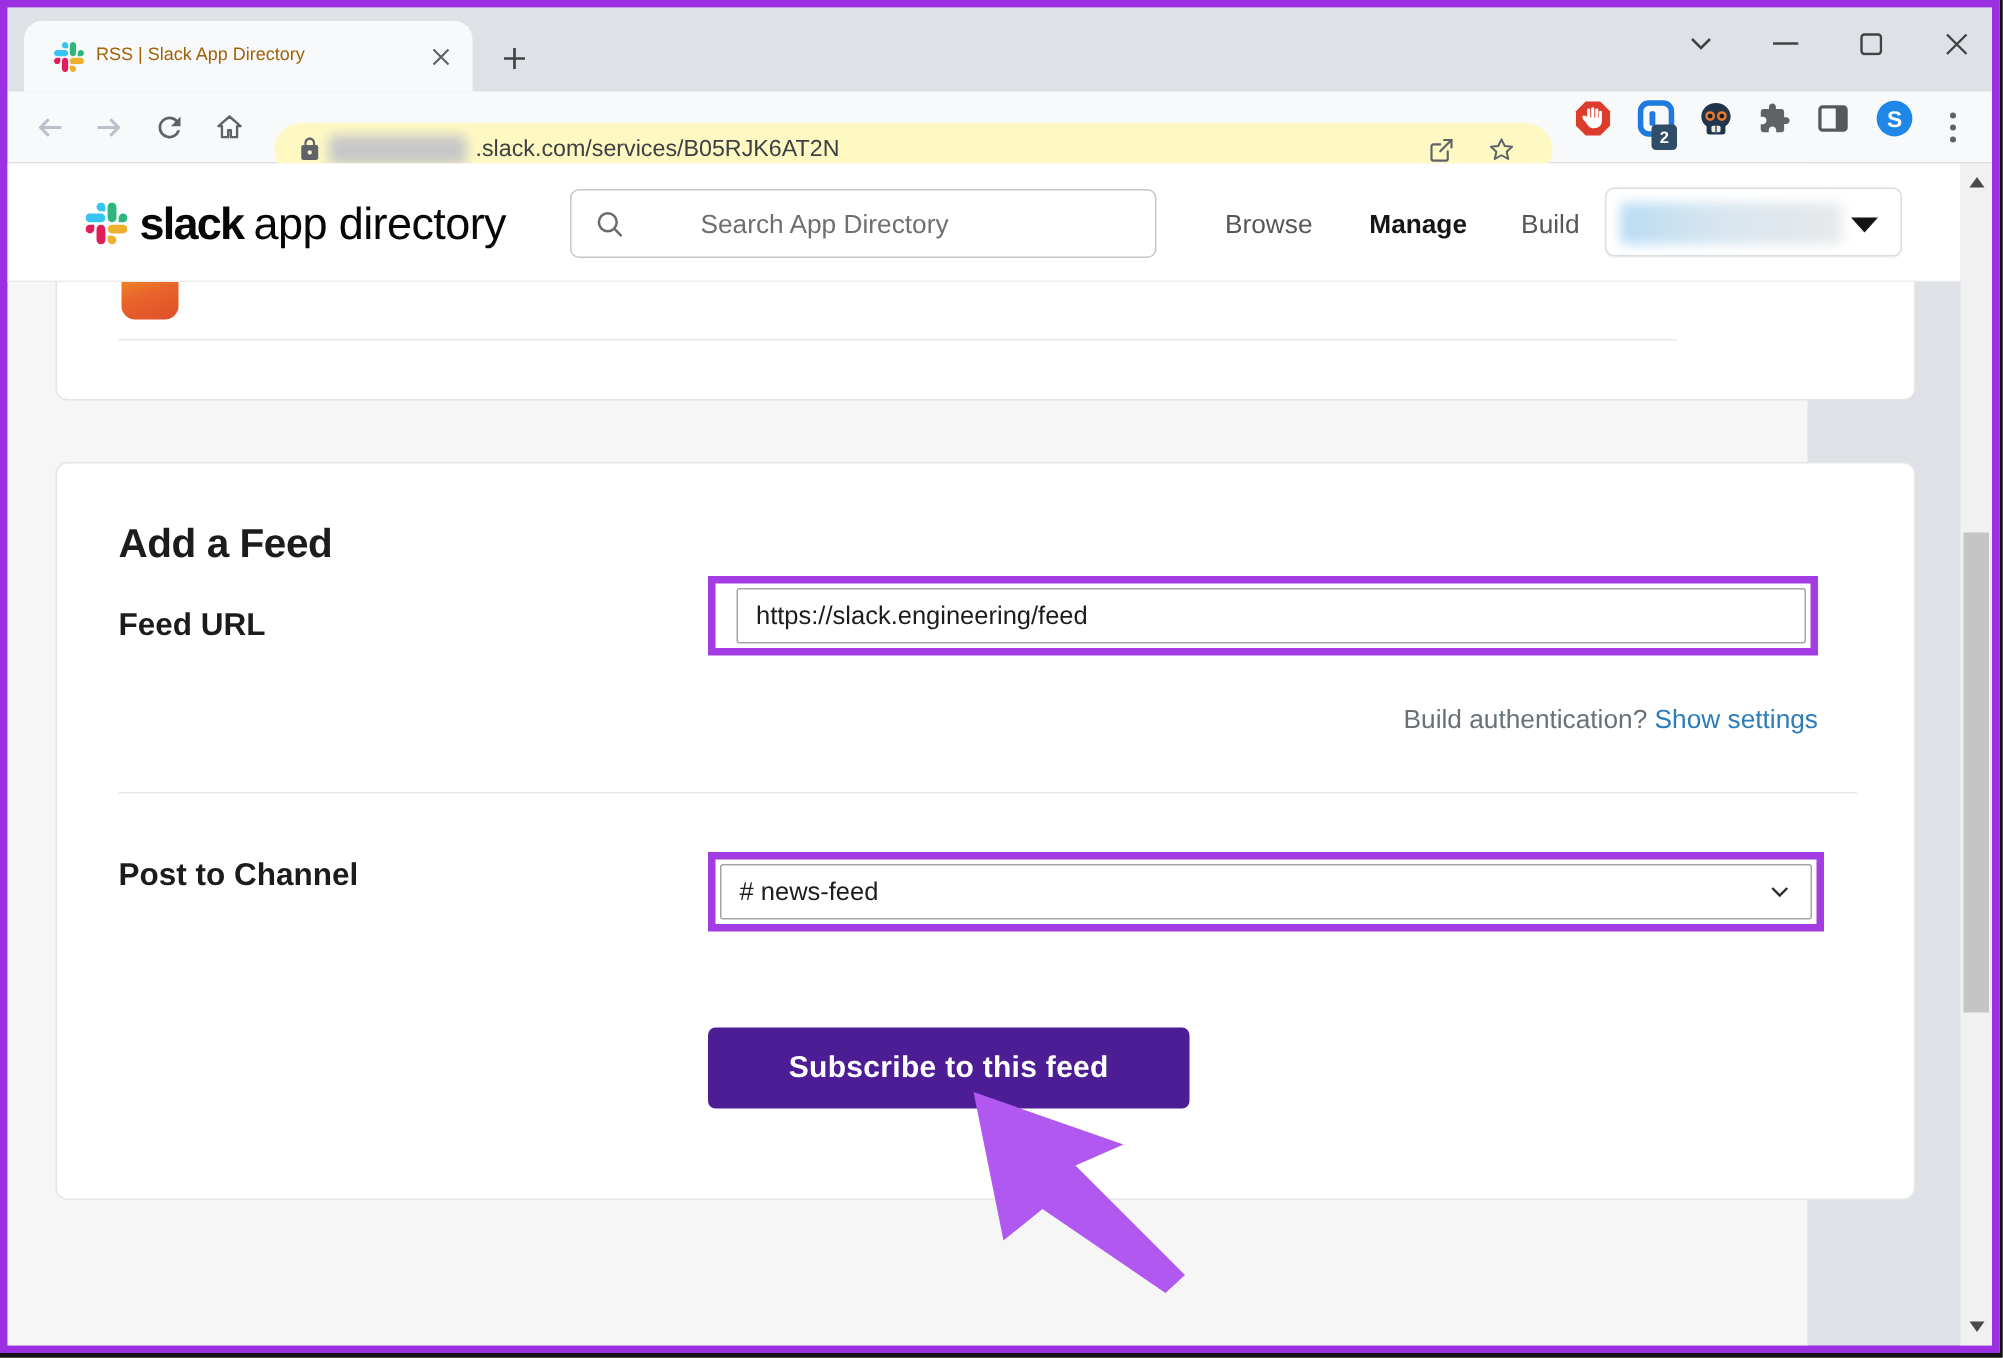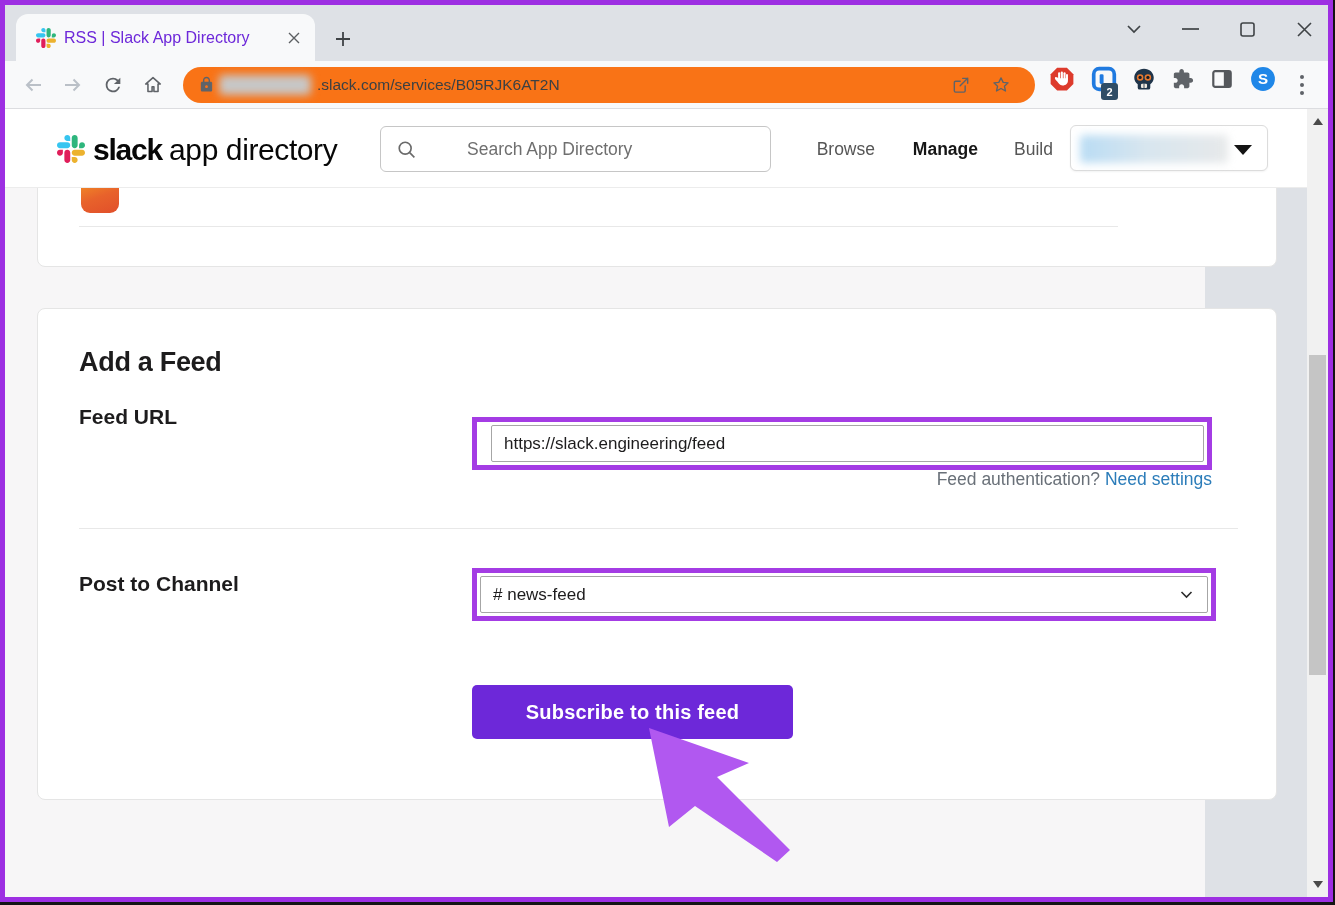--- a/index.html
+++ b/index.html
@@ -4,28 +4,28 @@
 <style>
   html,body{margin:0;padding:0;background:#2a2a2e;}
   *{box-sizing:border-box;font-family:"Liberation Sans",sans-serif;}
   #stage{position:relative;width:1335px;height:905px;background:#141414;overflow:hidden;}
   .ab{position:absolute;}
   #window{position:absolute;left:0;top:0;right:2px;bottom:3px;border:5px solid #9d2fe2;background:#dee1e6;overflow:hidden;}
 
   
   .tabstrip{left:0;top:0;width:100%;height:56px;background:#dee1e6;}
   .tab{left:11px;top:9px;width:299px;height:47px;background:#f8f9fa;border-radius:12px 12px 0 0;}
-  .tab-title{left:48px;top:15px;width:200px;font-size:16px;color:#6d28d9;white-space:nowrap;overflow:hidden;}
+  .tab-title{left:48px;top:15px;width:200px;font-size:12px;color:#a16207;white-space:nowrap;overflow:hidden;}
   .tab-close{left:268px;top:14px;width:19px;height:19px;display:flex;align-items:center;justify-content:center;border-radius:50%;}
   .newtab{left:328px;top:24px;width:20px;height:20px;}
   .winctl{top:0;height:48px;display:flex;align-items:center;justify-content:center;}
 
   .toolbar{left:0;top:56px;width:100%;height:48px;background:#f8f9fa;border-bottom:1px solid #dcdde0;}
   .navbtn{top:13px;width:22px;height:22px;}
-  .omnibox{left:178px;top:6px;width:852px;height:36px;border-radius:18px;background:#f97316;}
+  .omnibox{left:178px;top:21px;width:852px;height:36px;border-radius:18px;background:#fef9c3;}
   .omni-blur{left:36px;top:8px;width:92px;height:20px;background:#c7c7c7;border-radius:4px;filter:blur(4px);}
   .omni-url{left:134px;top:9px;font-size:15.5px;color:#3c4043;white-space:nowrap;}
   .ext{top:5px;width:26px;height:26px;}
   .badge{left:1096px;top:22px;width:17px;height:17px;background:#2f4d66;border-radius:3px;color:#fff;font-size:11px;font-weight:bold;display:flex;align-items:center;justify-content:center;z-index:3;}
 
   
   .page{left:0;top:104px;width:1200px;height:788px;background:#f7f6f7;}
   .siteheader{left:0;top:0;width:1302px;height:79px;background:#fff;border-bottom:1px solid #ececec;z-index:5;}
   .wordmark{left:88px;top:24px;font-size:30px;color:#070707;white-space:nowrap;}
   .wm-bold{font-weight:900;letter-spacing:-1.2px;}
@@ -41,27 +41,27 @@
 
   .card{background:#fff;border:1px solid #e5e5e5;border-radius:8px;}
   .card1{left:32px;top:31px;width:1240px;height:127px;z-index:1;}
   .rss-ico{left:43px;top:34px;width:38px;height:38px;border-radius:9px;background:linear-gradient(160deg,#f59a23 0%,#e8622b 55%,#e14f2a 100%);}
   .divider{height:1px;background:#e8e8e8;}
 
   .card2{left:32px;top:199px;width:1240px;height:492px;z-index:2;}
   .sec-title{left:41px;top:38px;font-size:27px;font-weight:bold;color:#1d1c1d;letter-spacing:-0.3px;}
   .fieldlabel{left:41px;font-size:21px;font-weight:bold;color:#1d1c1d;}
   .hl{border:5px solid #a43ce4;background:#fff;padding:3px;}
-  .hl1{left:434px;top:108px;width:740px;height:53px;padding-left:14px;}
+  .hl1{left:434px;top:75px;width:740px;height:53px;padding-left:14px;}
   .hl2{left:434px;top:259px;width:744px;height:53px;}
   .feedinput{width:100%;height:37px;border:1px solid #a6a6a6;border-radius:2px;padding:0 12px;font-size:17px;color:#1d1c1d;outline:none;}
   .selectbox{position:relative;width:100%;height:37px;border:1px solid #a6a6a6;border-radius:2px;background:#fff;display:flex;align-items:center;padding:0 12px;font-size:17px;color:#1d1c1d;}
   .authline{top:160px;right:64px;font-size:17.5px;color:#697078;white-space:nowrap;}
   .authlink{color:#2b7cb9;cursor:pointer;}
-  .subscribe{left:434px;top:376px;width:321px;height:54px;background:#6d28d9;border:none;border-radius:5px;color:#fff;font-size:20px;font-weight:bold;letter-spacing:.2px;cursor:pointer;}
+  .subscribe{left:434px;top:376px;width:321px;height:54px;background:#4c1d95;border:none;border-radius:5px;color:#fff;font-size:20px;font-weight:bold;letter-spacing:.2px;cursor:pointer;}
 
   
   .scrollbar{left:1302px;top:104px;width:21px;height:788px;background:#f1f1f1;z-index:8;}
   .sb-thumb{left:2px;top:246px;width:17px;height:320px;background:#c5c5c5;}
   .sb-up{left:6px;top:9px;width:0;height:0;border-left:5px solid transparent;border-right:5px solid transparent;border-bottom:7px solid #4a4a4a;}
   .sb-down{left:6px;bottom:9px;width:0;height:0;border-left:5px solid transparent;border-right:5px solid transparent;border-top:7px solid #4a4a4a;}
 
   .arrow-svg{left:640px;top:714px;width:150px;height:148px;z-index:50;}
 </style>
 </head>
@@ -222,22 +222,22 @@
 
     <div class="ab card card2">
       <div class="ab sec-title">Add a Feed</div>
 
       <div class="ab fieldlabel" style="top:96px">Feed URL</div>
       <div class="ab hl hl1">
         <input class="feedinput" type="text" value="https://slack.engineering/feed" style="">
       </div>
 
       <div class="ab authline">
-        <span>Feed authentication?</span>
-        <span class="authlink">Need settings</span>
+        <span>Build authentication?</span>
+        <span class="authlink">Show settings</span>
       </div>
 
       <div class="ab divider" style="left:41px;top:219px;width:1159px"></div>
 
       <div class="ab fieldlabel" style="top:263px">Post to Channel</div>
       <div class="ab hl hl2">
         <div class="selectbox">
           <span># news-feed</span>
           <svg style="position:absolute;right:14px;top:14px" width="13" height="8" viewBox="0 0 13 8">
             <path d="M1.5 1l5 5 5-5" stroke="#2c2c2c" stroke-width="1.6" fill="none"></path>

